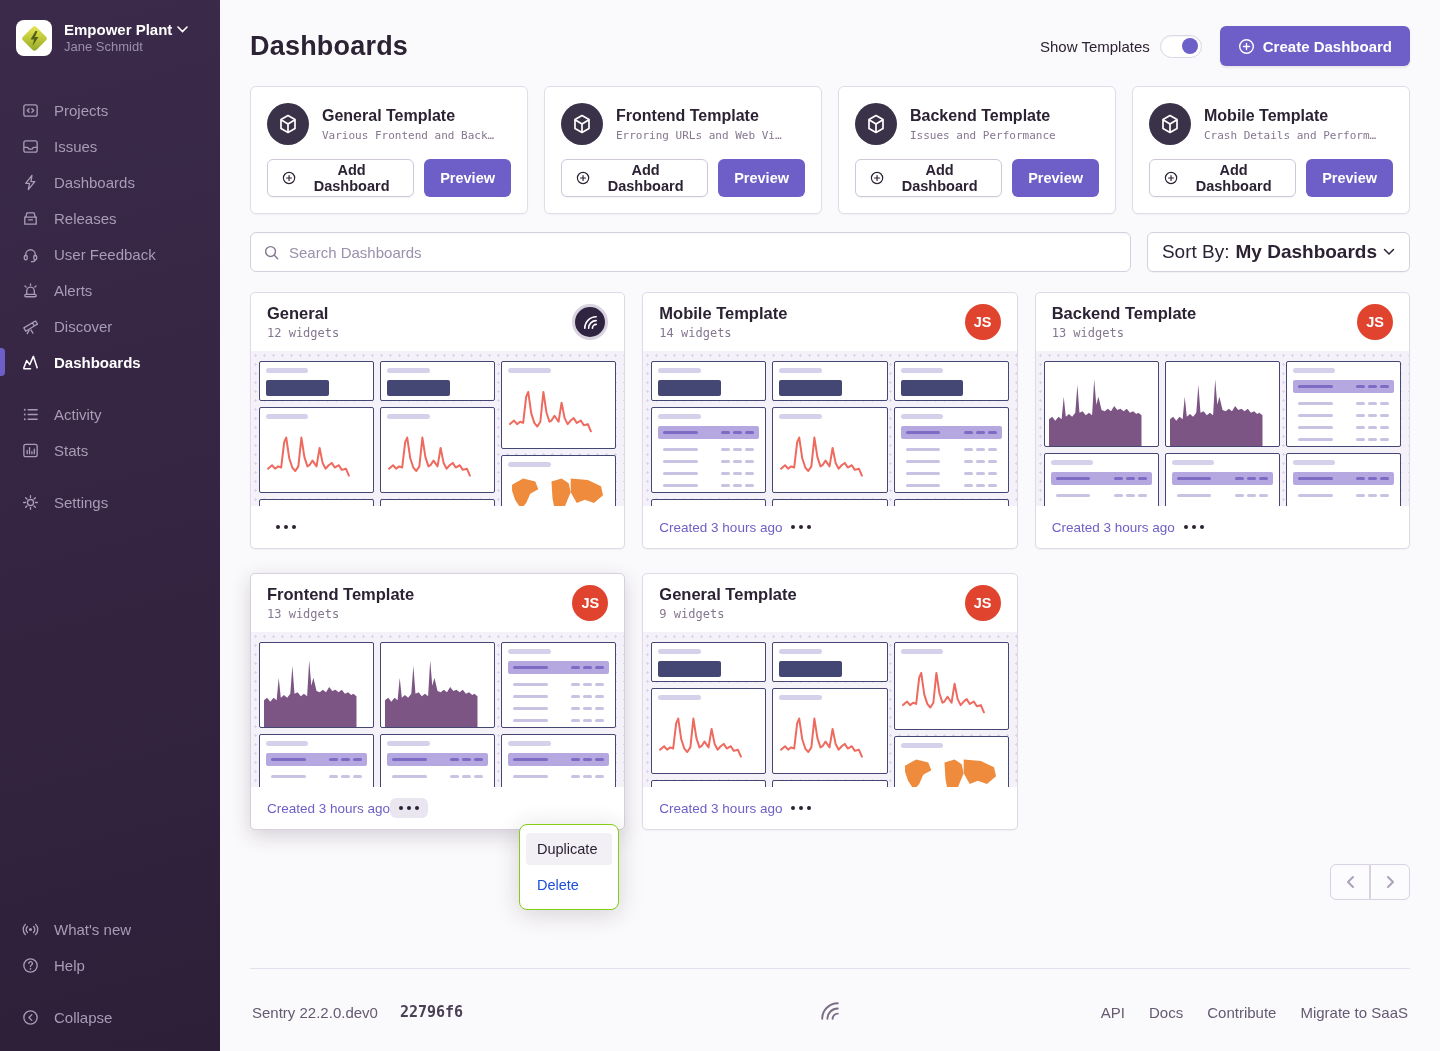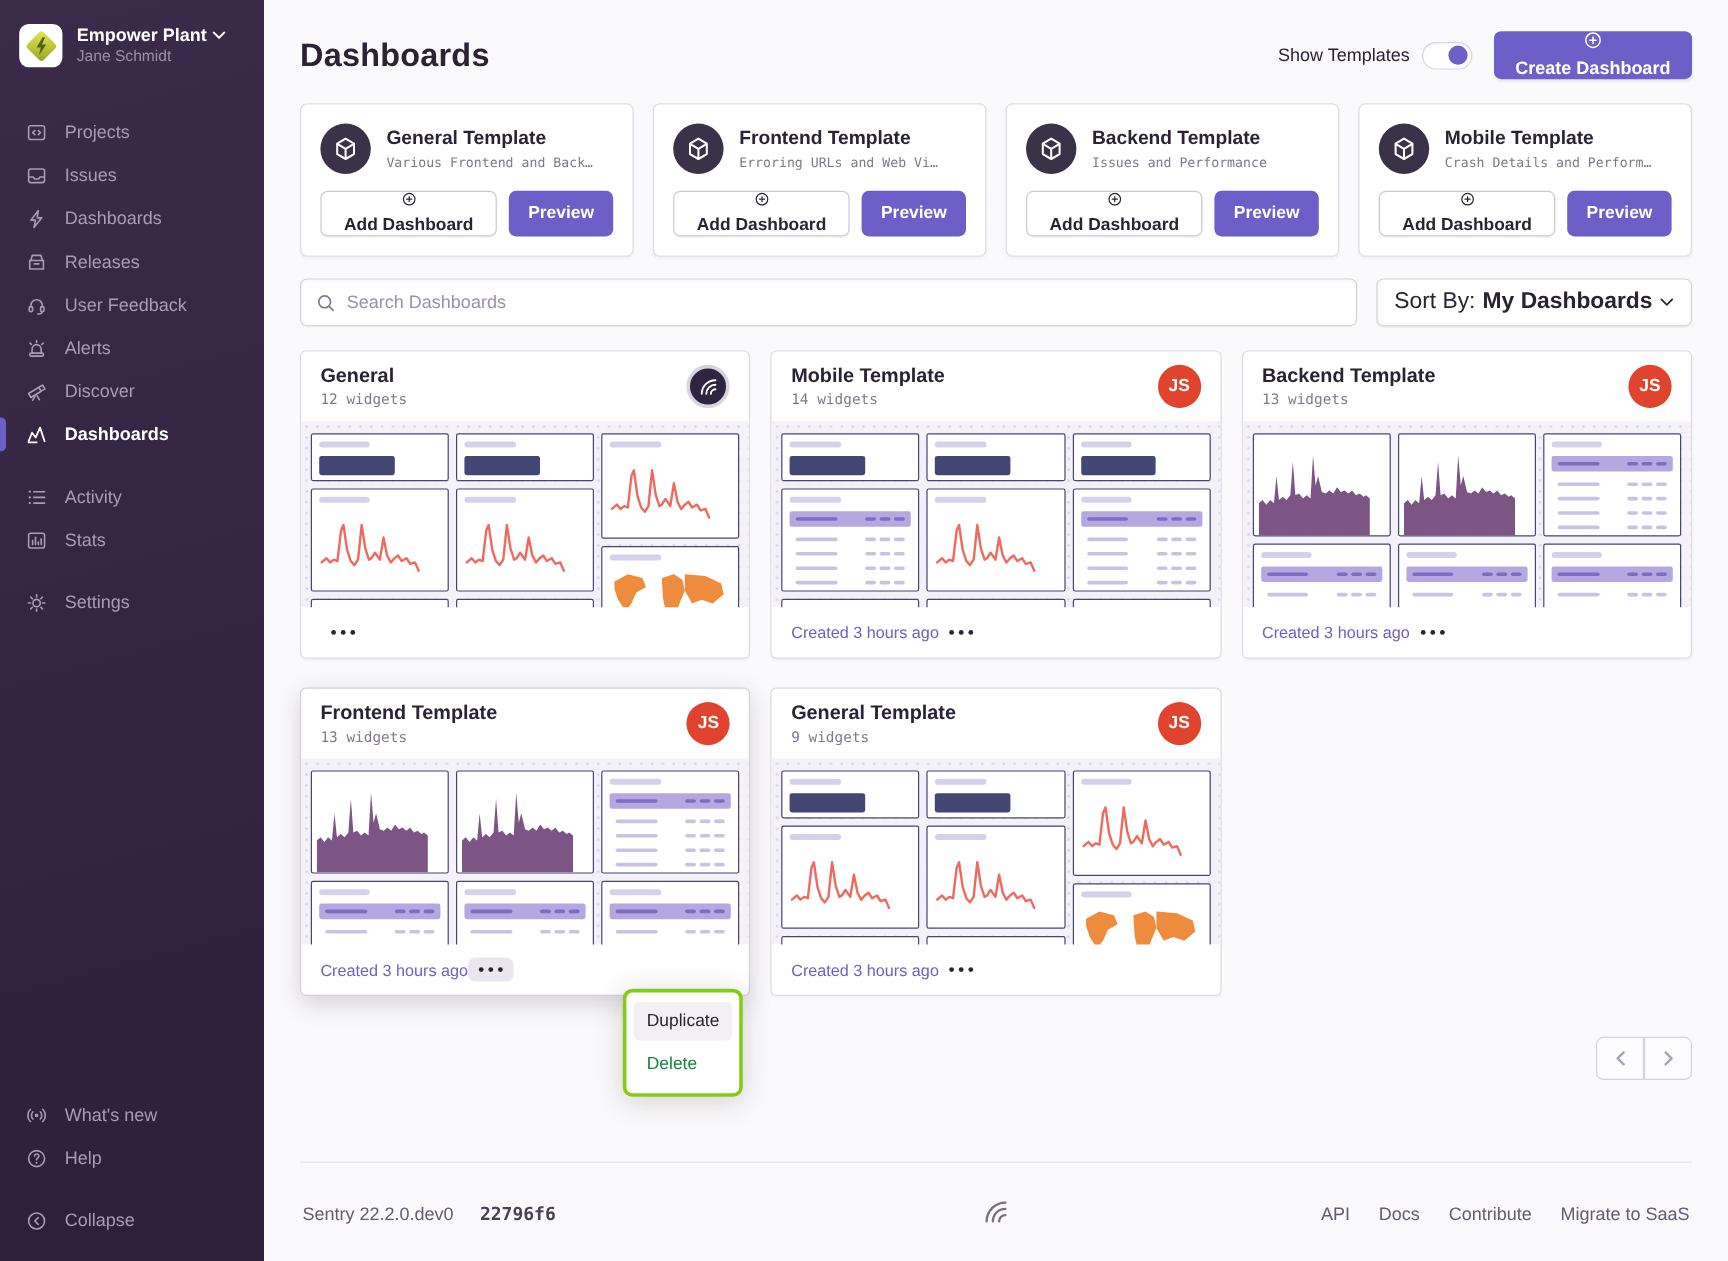--- a/index.html
+++ b/index.html
@@ -25,21 +25,21 @@
   .sidebar .spacer { flex:1; }
 
   
   .main { flex:1; display:flex; flex-direction:column; padding:0 30px; min-width:0; }
   .page-head { display:flex; align-items:center; justify-content:space-between; margin:26px 0 20px; }
   .page-title { font-size:27px; font-weight:700; color:#2b2233; letter-spacing:.2px; }
   .head-right { display:flex; align-items:center; gap:18px; }
   .show-templates { display:flex; align-items:center; gap:10px; font-size:15px; color:#2b2233; }
   .toggle { width:42px; height:23px; border-radius:12px; background:#fff; border:1px solid #ddd6e4; box-shadow:inset 0 1px 2px rgba(43,34,51,.06); position:relative; cursor:pointer; }
   .toggle .knob { position:absolute; right:3px; top:2.5px; width:16px; height:16px; border-radius:50%; background:#6C5FC7; }
-  .btn { border:0; cursor:pointer; font-family:inherit; border-radius:6px; font-weight:700; display:inline-flex; align-items:center; justify-content:center; gap:8px;flex-direction:column; }
+  .btn { border:0; cursor:pointer; font-family:inherit; border-radius:6px; font-weight:700; display:inline-flex; align-items:center; justify-content:center; gap:8px; }
   .btn-primary { background:#6d5fc7; color:#fff; font-size:15px; height:40px; padding:0 18px; box-shadow:0 2px 2px rgba(43,34,51,.08); }
   .btn-white { background:#fff; color:#2b2233; border:1px solid #cfc7d8; font-size:14.5px; height:38px; padding:0 14px; box-shadow:0 1px 1px rgba(43,34,51,.05); }
 
   
   .template-row { display:grid; grid-template-columns:repeat(4,1fr); gap:16px; }
   .tmpl-card { background:#fff; border:1px solid #e2dcea; border-radius:6px; padding:16px; box-shadow:0 1px 2px rgba(43,34,51,.04); }
   .tmpl-top { display:flex; align-items:center; gap:13px; margin-bottom:14px; }
   .tmpl-icon { width:42px; height:42px; border-radius:50%; background:#393248; display:flex; align-items:center; justify-content:center; flex:0 0 42px; }
   .tmpl-title { font-size:16px; font-weight:600; color:#2b2233; margin-bottom:4px; }
   .tmpl-sub { font-size:11px; color:#84768f; white-space:nowrap; overflow:hidden; }
@@ -85,24 +85,24 @@
   .pv-dashes i { width:9px; height:3px; border-radius:2px; background:#c9c2e2; }
   .pv-thead .pv-dashes i { background:#7c6cc4; }
   .pv-trow { display:flex; justify-content:space-between; align-items:center; margin-top:9px; padding:0 5px; }
   .dc-foot { height:42px; display:flex; align-items:center; padding:0 16px; }
   .dc-created { font-size:13.5px; color:#6C5FC7; }
   .dots-btn { display:flex; gap:4px; align-items:center; background:transparent; border:0; cursor:pointer; padding:8px 9px; border-radius:6px; }
   .dots-btn.pressed { background:#eae6f0; }
   .dots-btn i { width:4px; height:4px; border-radius:50%; background:#2b2233; display:block; }
 
   
-  .ctx-menu { position:absolute; left:268px; top:250px; width:100px; background:#fff; border:3px solid #84cc16; border-radius:8px; box-shadow:0 4px 24px rgba(43,34,51,.18); padding:8px 6px; z-index:20; }
+  .ctx-menu { position:absolute; left:268px; top:250px; width:100px; background:#fff; border:1px solid #84cc16; border-radius:8px; box-shadow:0 4px 24px rgba(43,34,51,.18); padding:8px 6px; z-index:20; }
   .ctx-item { font-size:14.5px; padding:8px 11px; border-radius:4px; color:#2b2233; cursor:pointer; }
   .ctx-item.hl { background:#f2eff5; }
-  .ctx-item.danger { color:#15803d; }
+  .ctx-item.danger { color:#1d4ed8; }
   .ctx-item + .ctx-item { margin-top:4px; }
 
   
   .pagination { display:flex; justify-content:flex-end; margin-top:34px; }
   .page-btns { display:flex; }
   .page-btn { width:40px; height:36px; background:#fcfbfd; border:1px solid #d9d2e2; display:flex; align-items:center; justify-content:center; cursor:pointer; }
   .page-btn.prev { border-radius:6px 0 0 6px; border-right-width:0.5px; }
   .page-btn.next { border-radius:0 6px 6px 0; border-left-width:0.5px; }
 
   

